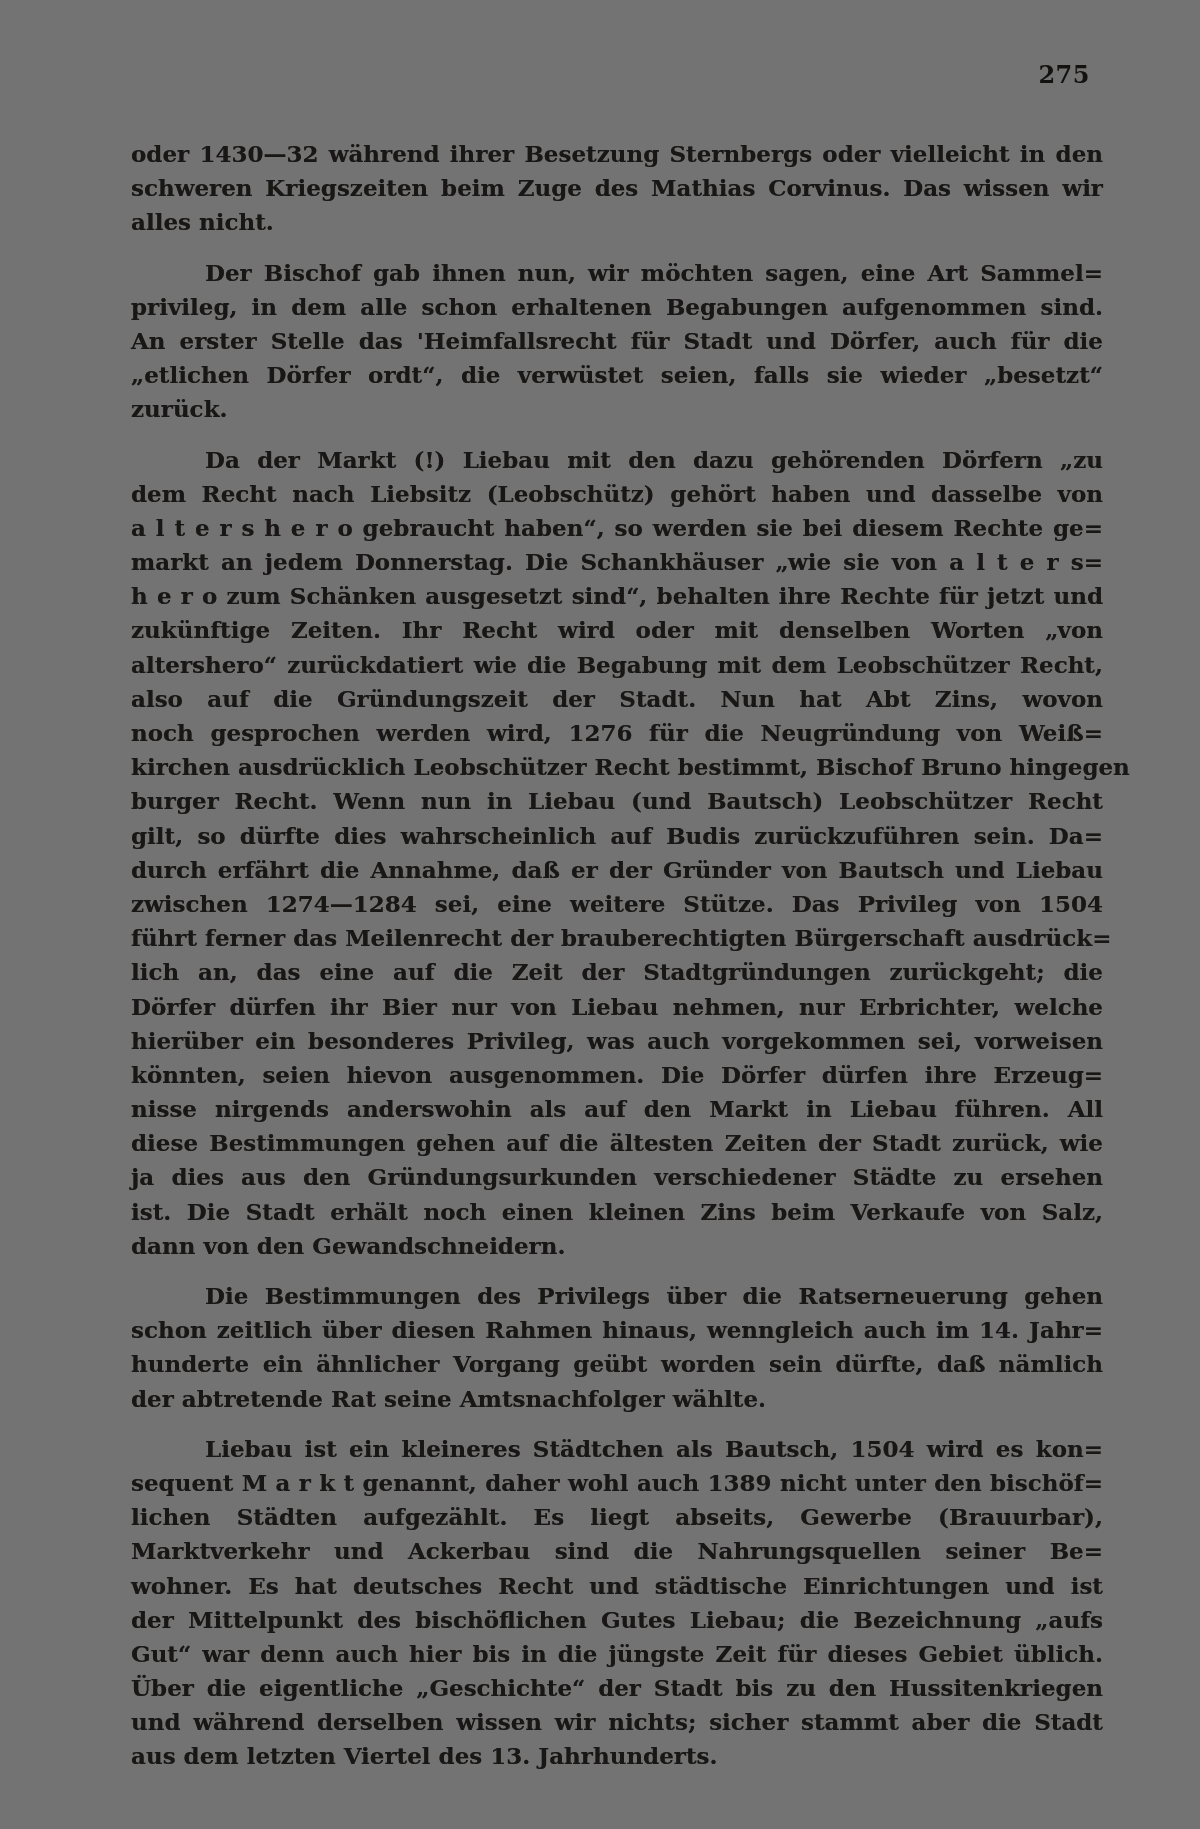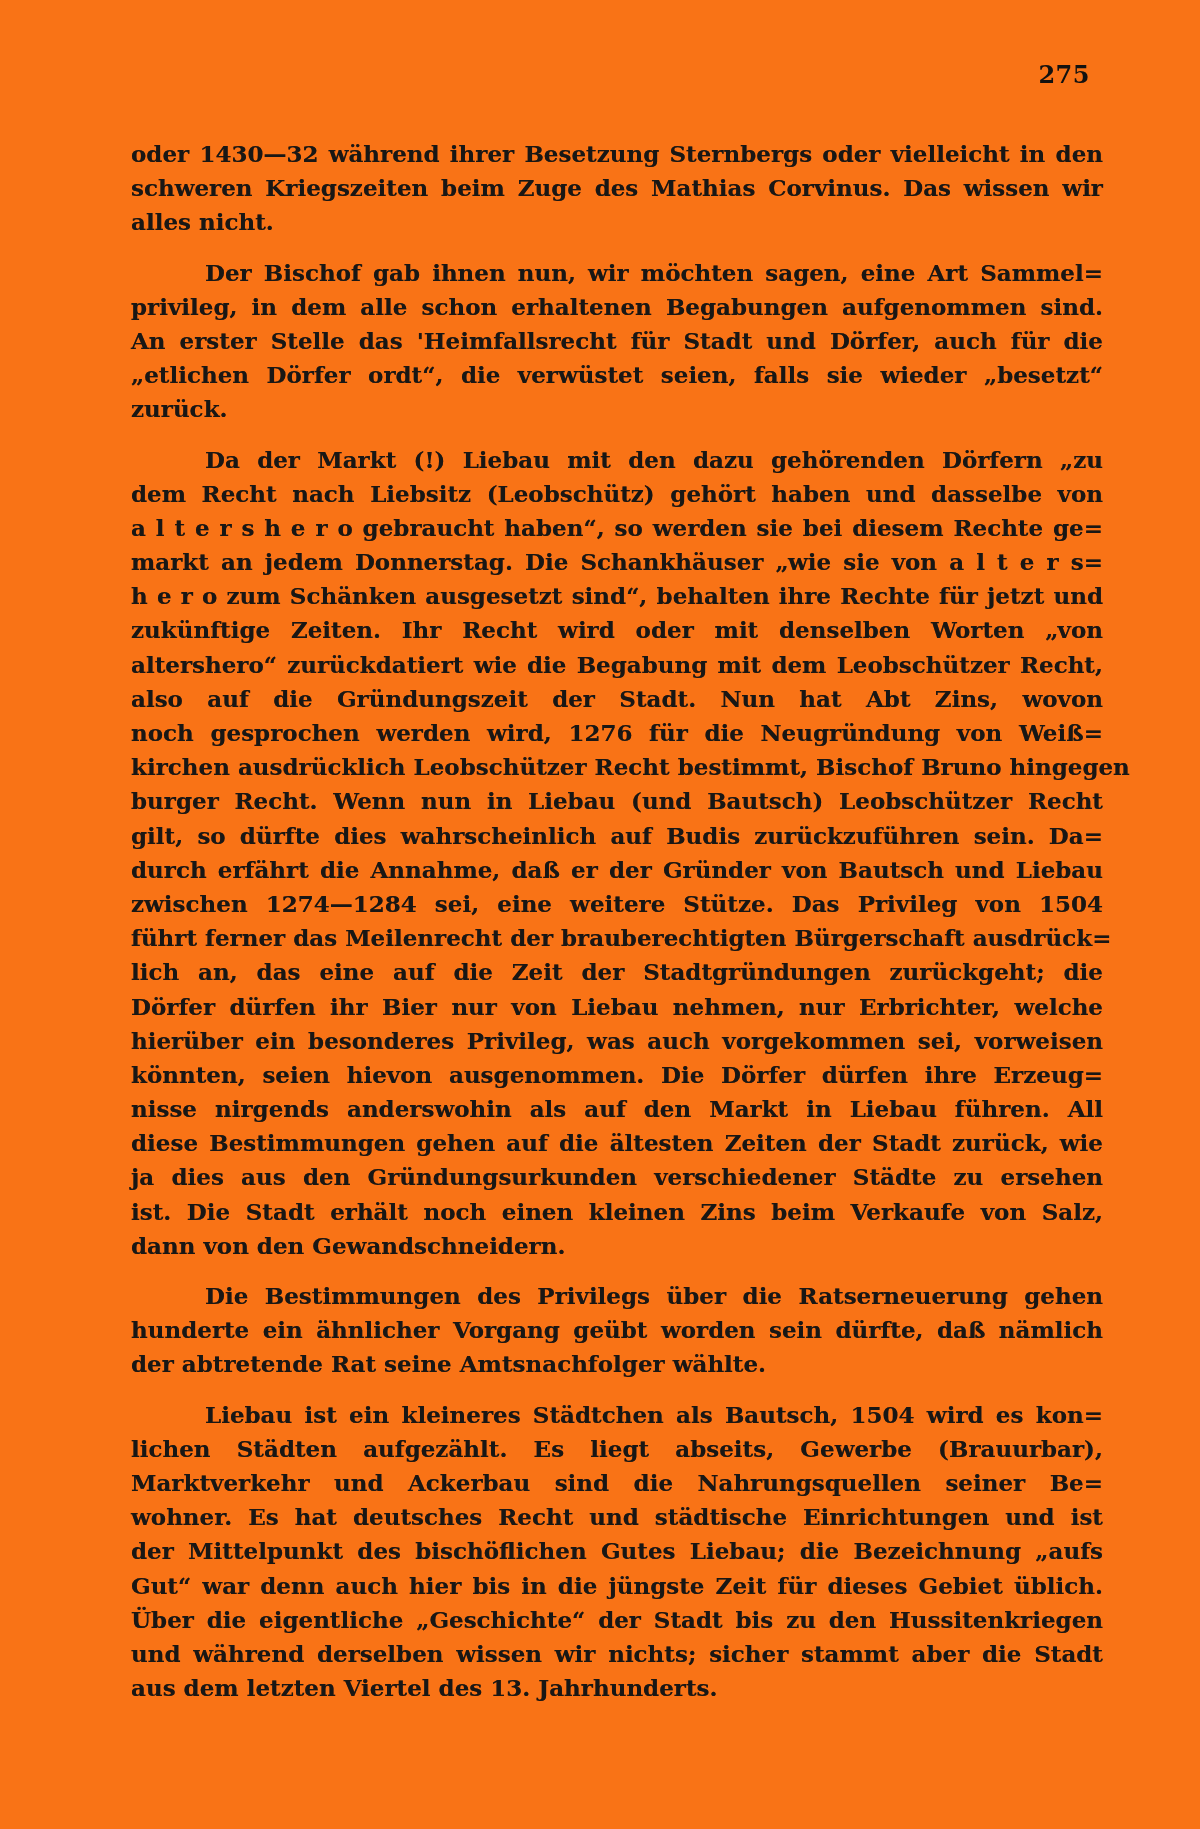--- a/index.html
+++ b/index.html
@@ -56,21 +56,21 @@
   .line.last {
     text-align-last: left;
   }
   .line.first-indent {
     text-indent: 74px;
   }
 </style>
 </head>
 <body style="background: rgb(251, 251, 249);">
 
-<div class="page" style="background: #f97316;">
+<div class="page" style="background: #737373;">
   <div class="page-number">275</div>
   <div class="text-block" id="text-block" style="color: rgb(25, 23, 21);">
       <div class="paragraph">
         <div class="line">oder 1430—32 während ihrer Besetzung Sternbergs oder vielleicht in den</div>
         <div class="line">schweren Kriegszeiten beim Zuge des Mathias Corvinus. Das wissen wir</div>
         <div class="line last">alles nicht.</div>
       </div>
       <div class="paragraph">
         <div class="line first-indent">Der Bischof gab ihnen nun, wir möchten sagen, eine Art Sammel=</div>
         <div class="line">privileg, in dem alle schon erhaltenen Begabungen aufgenommen sind.</div>
@@ -99,25 +99,27 @@
         <div class="line">hierüber ein besonderes Privileg, was auch vorgekommen sei, vorweisen</div>
         <div class="line">könnten, seien hievon ausgenommen. Die Dörfer dürfen ihre Erzeug=</div>
         <div class="line">nisse nirgends anderswohin als auf den Markt in Liebau führen. All</div>
         <div class="line">diese Bestimmungen gehen auf die ältesten Zeiten der Stadt zurück, wie</div>
         <div class="line">ja dies aus den Gründungsurkunden verschiedener Städte zu ersehen</div>
         <div class="line">ist. Die Stadt erhält noch einen kleinen Zins beim Verkaufe von Salz,</div>
         <div class="line last">dann von den Gewandschneidern.</div>
       </div>
       <div class="paragraph">
         <div class="line first-indent">Die Bestimmungen des Privilegs über die Ratserneuerung gehen</div>
+        <div class="line">schon zeitlich über diesen Rahmen hinaus, wenngleich auch im 14. Jahr=</div>
         <div class="line">hunderte ein ähnlicher Vorgang geübt worden sein dürfte, daß nämlich</div>
         <div class="line last">der abtretende Rat seine Amtsnachfolger wählte.</div>
       </div>
       <div class="paragraph">
         <div class="line first-indent">Liebau ist ein kleineres Städtchen als Bautsch, 1504 wird es kon=</div>
+        <div class="line">sequent M a r k t genannt, daher wohl auch 1389 nicht unter den bischöf=</div>
         <div class="line">lichen Städten aufgezählt. Es liegt abseits, Gewerbe (Brauurbar),</div>
         <div class="line">Marktverkehr und Ackerbau sind die Nahrungsquellen seiner Be=</div>
         <div class="line">wohner. Es hat deutsches Recht und städtische Einrichtungen und ist</div>
         <div class="line">der Mittelpunkt des bischöflichen Gutes Liebau; die Bezeichnung „aufs</div>
         <div class="line">Gut“ war denn auch hier bis in die jüngste Zeit für dieses Gebiet üblich.</div>
         <div class="line">Über die eigentliche „Geschichte“ der Stadt bis zu den Hussitenkriegen</div>
         <div class="line">und während derselben wissen wir nichts; sicher stammt aber die Stadt</div>
         <div class="line last">aus dem letzten Viertel des 13. Jahrhunderts.</div>
       </div>
     </div>

